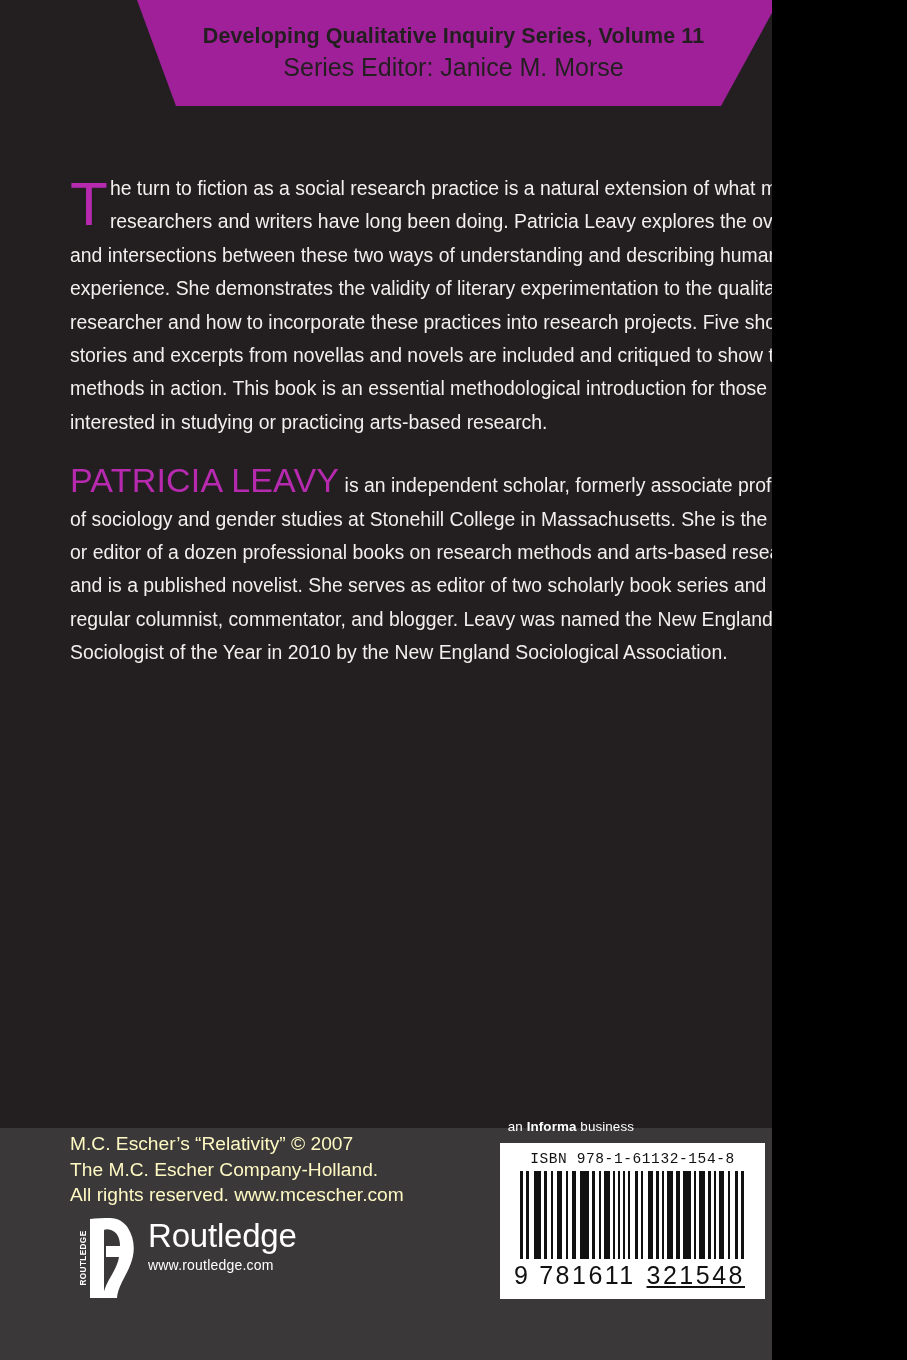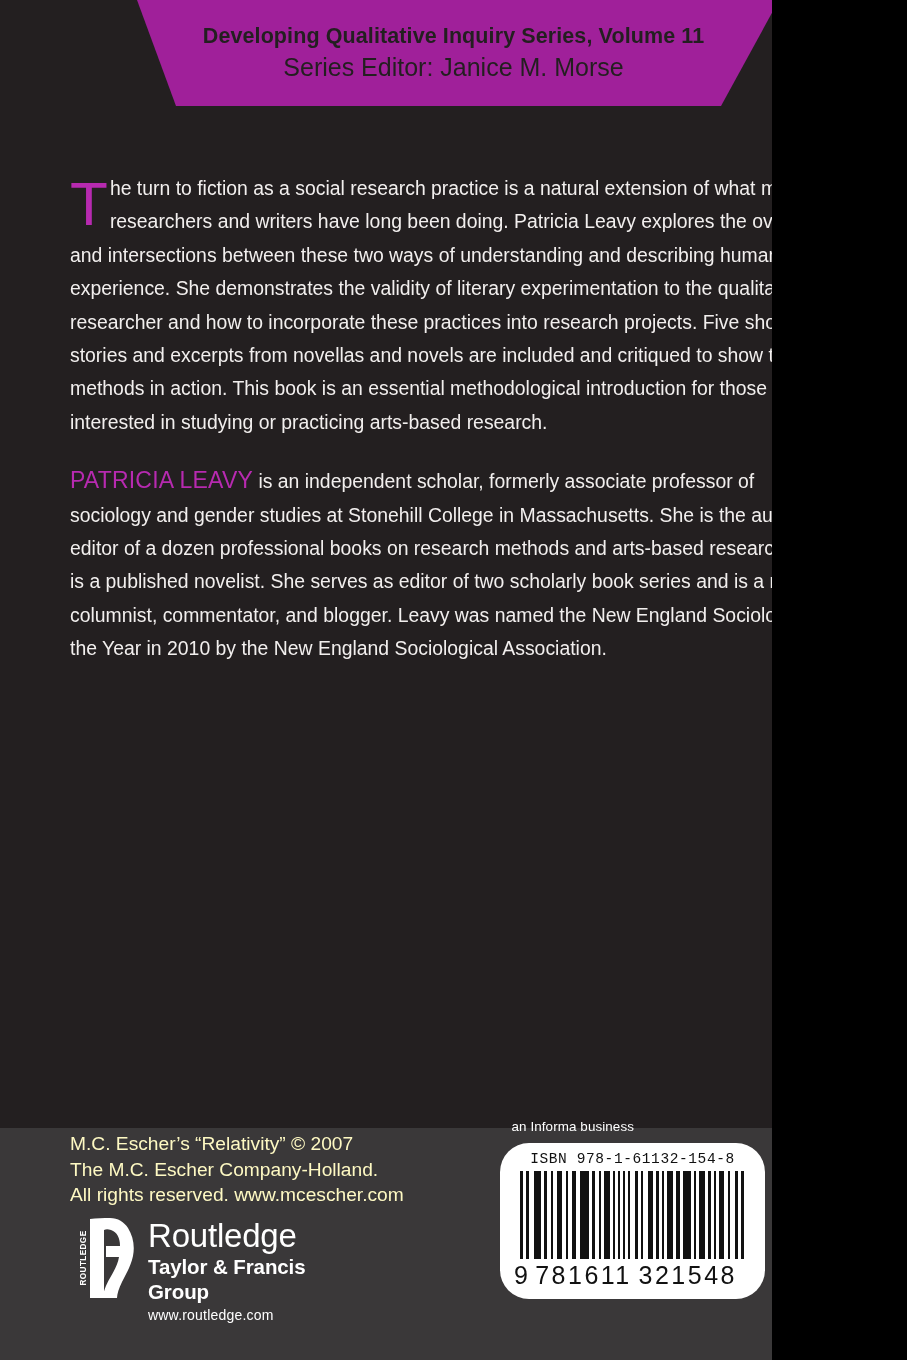--- a/index.html
+++ b/index.html
@@ -74,21 +74,21 @@
     font-size: 62px;
     line-height: 52px;
     font-weight: normal;
     margin: 6px 2px 0 0;
   }
   .para.bio {
     margin-top: 25px;
   }
   .author-name {
     color: #b72ab0;
-    font-size: 23px;
+    font-size: 34px;
     font-weight: normal;
     letter-spacing: 0.2px;
     text-align: right;
   }
 
   
   .category {
     position: absolute;
     left: 70px;
     top: 1089px;
@@ -122,33 +122,32 @@
 
   
   .informa {
     position: absolute;
     right: 138px;
     top: 1119px;
     color: #ffffff;
     font-size: 13.4px;
     letter-spacing: 0.1px;
   }
-  .informa b { font-weight: normal; }
+  .informa b { font-weight: bold; }
 
   
   .barcode-box {
     position: absolute;
     left: 500px;
     top: 1143px;
     width: 265px;
     height: 156px;
     background: #ffffff;
     box-sizing: border-box;
     padding: 0;
-    border-radius: 29px;
   }
   .isbn-text {
     position: absolute;
     left: 0;
     right: 0;
     top: 8px;
     text-align: center;
     font-family: "Liberation Mono", monospace;
     font-size: 14.5px;
     letter-spacing: 0.6px;
@@ -175,21 +174,21 @@
     display: flex;
     justify-content: space-between;
     align-items: flex-end;
     font-family: "Liberation Sans", sans-serif;
     font-size: 25px;
     color: #111;
     letter-spacing: 0.5px;
   }
   .bd-left { margin-left: 2px; }
   .bd-mid { letter-spacing: 2.5px; }
-  .bd-right { letter-spacing: 2.5px; margin-right: 16px; }
+  .bd-right { letter-spacing: 2.5px; margin-right: 8px; text-decoration: underline; }
 
   
   .routledge {
     position: absolute;
     left: 80px;
     top: 1216px;
     width: 250px;
     height: 96px;
   }
   .rl-mark {
@@ -293,18 +292,17 @@
     </div>
   </div>
 
   <div class="routledge">
     <svg class="rl-mark" viewBox="0 0 62 84">
       <path fill="#ffffff" d="M30 2 C38 2 44 6 48 12 C53 20 55 30 53 40 C51 50 46 58 42 66 C39 72 37 78 37 82 L23 82 C23 76 26 69 30 62 C34 55 38 48 39 41 L26 41 L26 30 L40 30 C40 22 37 16 31 14 C28 13 26 13 24 14 L24 82 L10 82 L10 3 C16 2 24 2 30 2 Z"></path>
       <text x="6" y="42" fill="#ffffff" font-family="'Liberation Sans', sans-serif" font-size="8.2" font-weight="bold" letter-spacing="0.4" transform="rotate(-90 6 42)" text-anchor="middle">ROUTLEDGE</text>
     </svg>
     <div class="rl-text">
       <div class="rl-word">Routledge</div>
-      <div class="rl-sub">Taylor &amp; Francis Group</div>
       <div class="rl-url">www.routledge.com</div>
     </div>
   </div>
 
 </div>
 
 </body></html>

